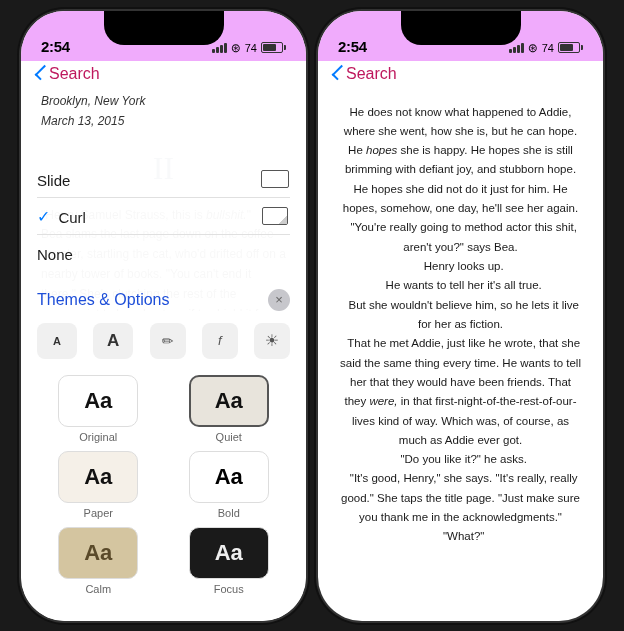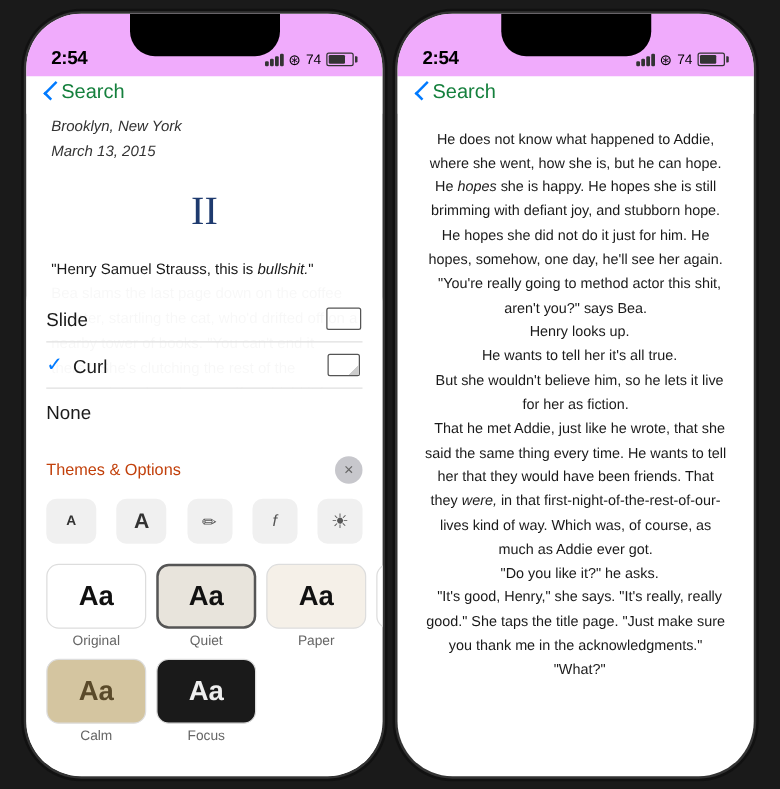--- a/index.html
+++ b/index.html
@@ -102,21 +102,21 @@
     
     .nav-bar {
       padding: 4px 16px 8px;
       background: #fff;
     }
 
     .back-btn {
       display: flex;
       align-items: center;
       gap: 4px;
-      color: #15803d;
+      color: #be185d;
       font-size: 16px;
     }
 
     .chevron-left {
       width: 8px;
       height: 14px;
       display: inline-block;
       border-left: 2px solid #007AFF;
       border-bottom: 2px solid #007AFF;
       transform: rotate(45deg) translateY(-2px);
@@ -251,22 +251,22 @@
     }
 
     .themes-header-row {
       display: flex;
       align-items: center;
       justify-content: space-between;
       padding: 10px 16px 6px;
     }
 
     .themes-label {
-      font-size: 13px;
-      color: #c2410c;
+      font-size: 16px;
+      color: #1d4ed8;
       font-weight: 500;
     }
 
     .close-btn {
       width: 22px;
       height: 22px;
       background: #c7c7cc;
       border-radius: 50%;
       display: flex;
       align-items: center;
@@ -306,21 +306,21 @@
       background: #f0f0f0;
       border-radius: 8px;
       display: flex;
       align-items: center;
       justify-content: center;
     }
 
     
     .theme-cards {
       display: grid;
-      grid-template-columns: repeat(4, 1fr);
+      grid-template-columns: repeat(2, 1fr);
       gap: 8px;
       padding: 6px 16px;
     }
 
     .theme-card {
       display: flex;
       flex-direction: column;
       align-items: center;
       gap: 4px;
     }

